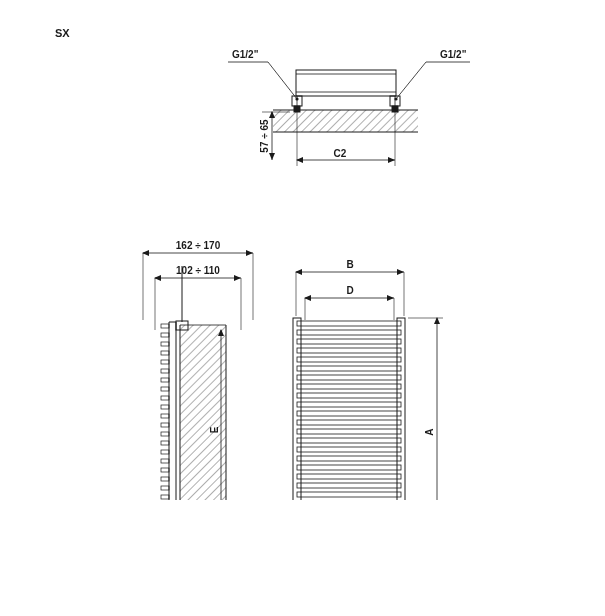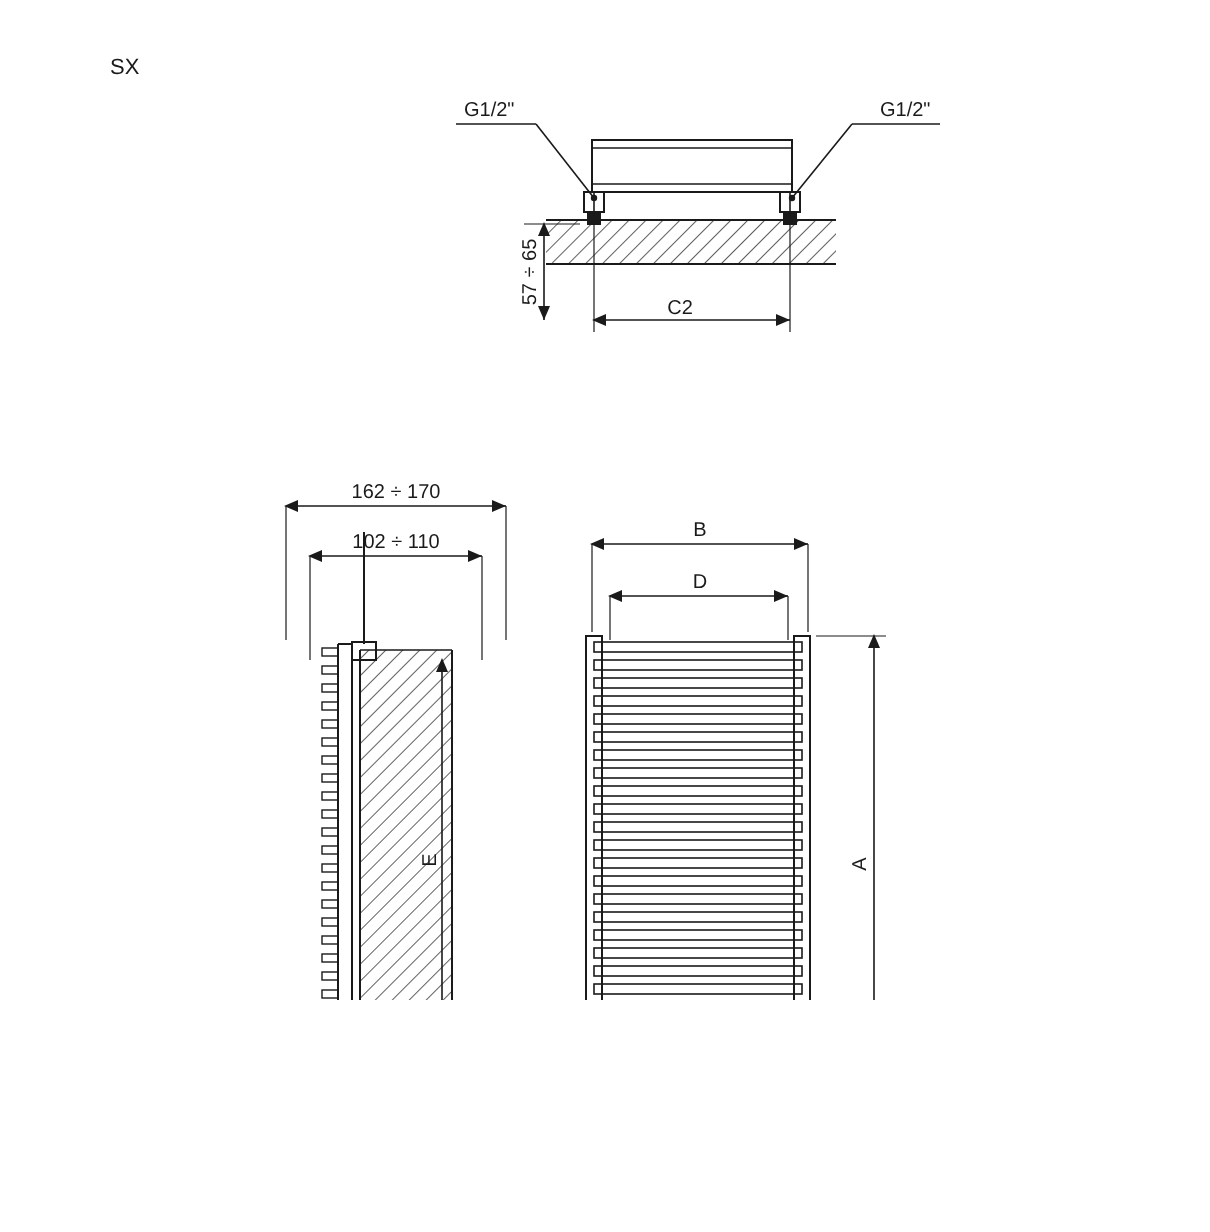--- a/index.html
+++ b/index.html
@@ -9,20 +9,21 @@
   }
   body {
     font-family: "Liberation Sans", sans-serif;
   }
   #stage {
     position: relative;
     width: 605px;
     height: 500px;
     background: #ffffff;
     overflow: hidden;
+    font-weight: bold;
   }
   #stage svg {
     display: block;
   }
   .lbl {
     font-family: "Liberation Sans", sans-serif;
     font-size: 10px;
     fill: #1a1a1a;
   }
   .lbl-sx {

